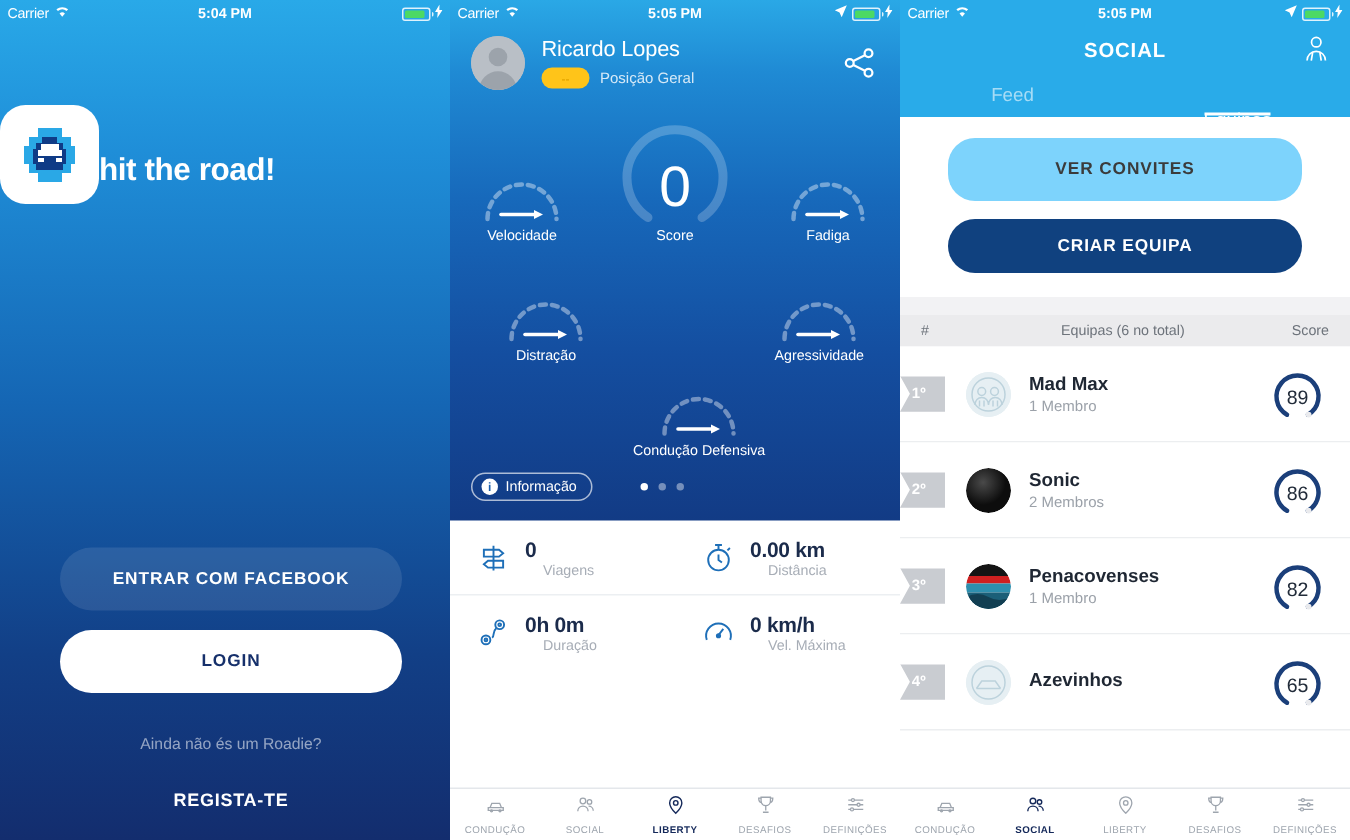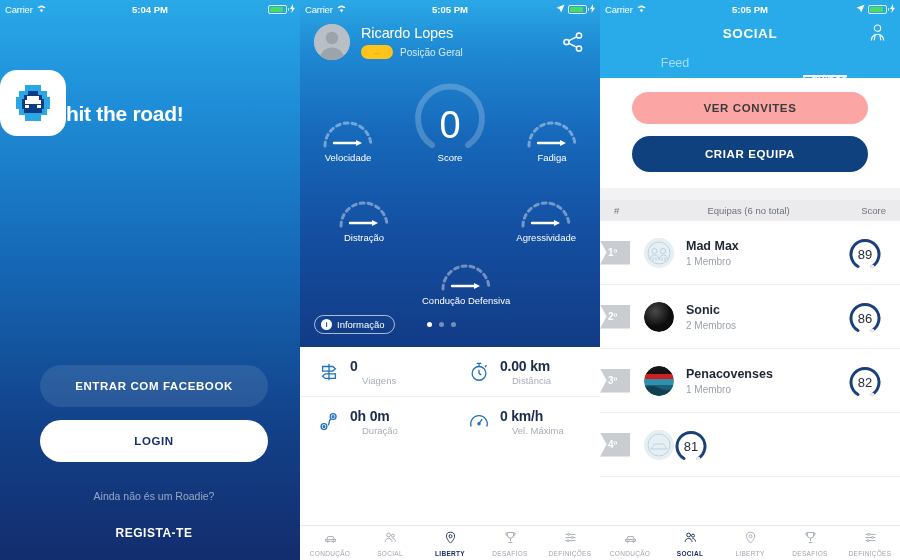--- a/index.html
+++ b/index.html
@@ -138,21 +138,21 @@
   .p3-tab {
     flex: 1 1 50%; display: flex; align-items: center; justify-content: center;
     font-size: 12.5px; color: rgba(255,255,255,.58); cursor: pointer; position: relative;
   }
   .p3-tab.on { color: #ffffff; margin-top: 32px; }
   .p3-tab.on::after {
     content: ""; position: absolute; bottom: 3px; left: 50%; transform: translateX(-50%);
     width: 44px; height: 2px; background: #ffffff;
   }
   .p3-buttons { background: #ffffff; padding: 14px 32px 16px; }
-  .btn-invites { background: #fca5a5; color: #3b3b3b; height: 32px; border-radius: 18px; }
+  .btn-invites { background: #7dd3fc; color: #3b3b3b; height: 42px; border-radius: 18px; }
   .btn-create { background: #10417f; color: #ffffff; height: 36px; border-radius: 18px; margin-top: 12px; }
   .p3-gap { height: 12px; background: #f2f2f4; }
   .p3-rank-title {
     background: #ffffff; text-align: center; color: #10417f;
     font-size: 14px; font-weight: bold; padding: 14px 0 12px;
   }
   .p3-colhead {
     background: #ebebed; display: flex; align-items: center; height: 21px;
     font-size: 9.5px; color: #6d737b; padding: 0 14px;
   }
@@ -626,26 +626,30 @@
         <div class="team-av" style="background:#e3edf1;">
           <svg width="30" height="30" viewBox="0 0 30 30">
               <circle cx="15" cy="15" r="15" fill="#e6eff3"></circle>
               <g stroke="#bcd2dc" stroke-width="1" fill="none">
                 <circle cx="15" cy="15" r="11"></circle>
                 <path d="M7 19l3.5-5h9l3.5 5"></path>
                 <path d="M7 19h16"></path>
               </g>
             </svg>
         </div>
+        <div class="team-info">
+          <div class="team-name">Azevinhos</div>
+          <div class="team-members"></div>
+        </div>
         <div class="team-score">
           <svg width="34" height="34" viewBox="0 0 34 34">
             <path d="M10 30.5 A14 14 0 1 1 24 30.5" fill="none" stroke="#1b3f7a" stroke-width="3" stroke-linecap="round"></path>
             <circle cx="24.4" cy="30.4" r="1.9" fill="#e9eaed"></circle>
           </svg>
-          <span class="ts-num">81</span>
+          <span class="ts-num">65</span>
         </div>
       </div>
     </div>
 
     <div class="tabbar">
       <div class="tab">
         <span><svg width="15" height="15" viewBox="0 0 24 24" fill="none" stroke="#9ea5ae" stroke-width="1.4">
               <path d="M4 15h16v3H4z"></path>
               <path d="M6 15l1.8-4.5h8.4L18 15"></path>
               <circle cx="7.5" cy="18.5" r="1.1"></circle>

